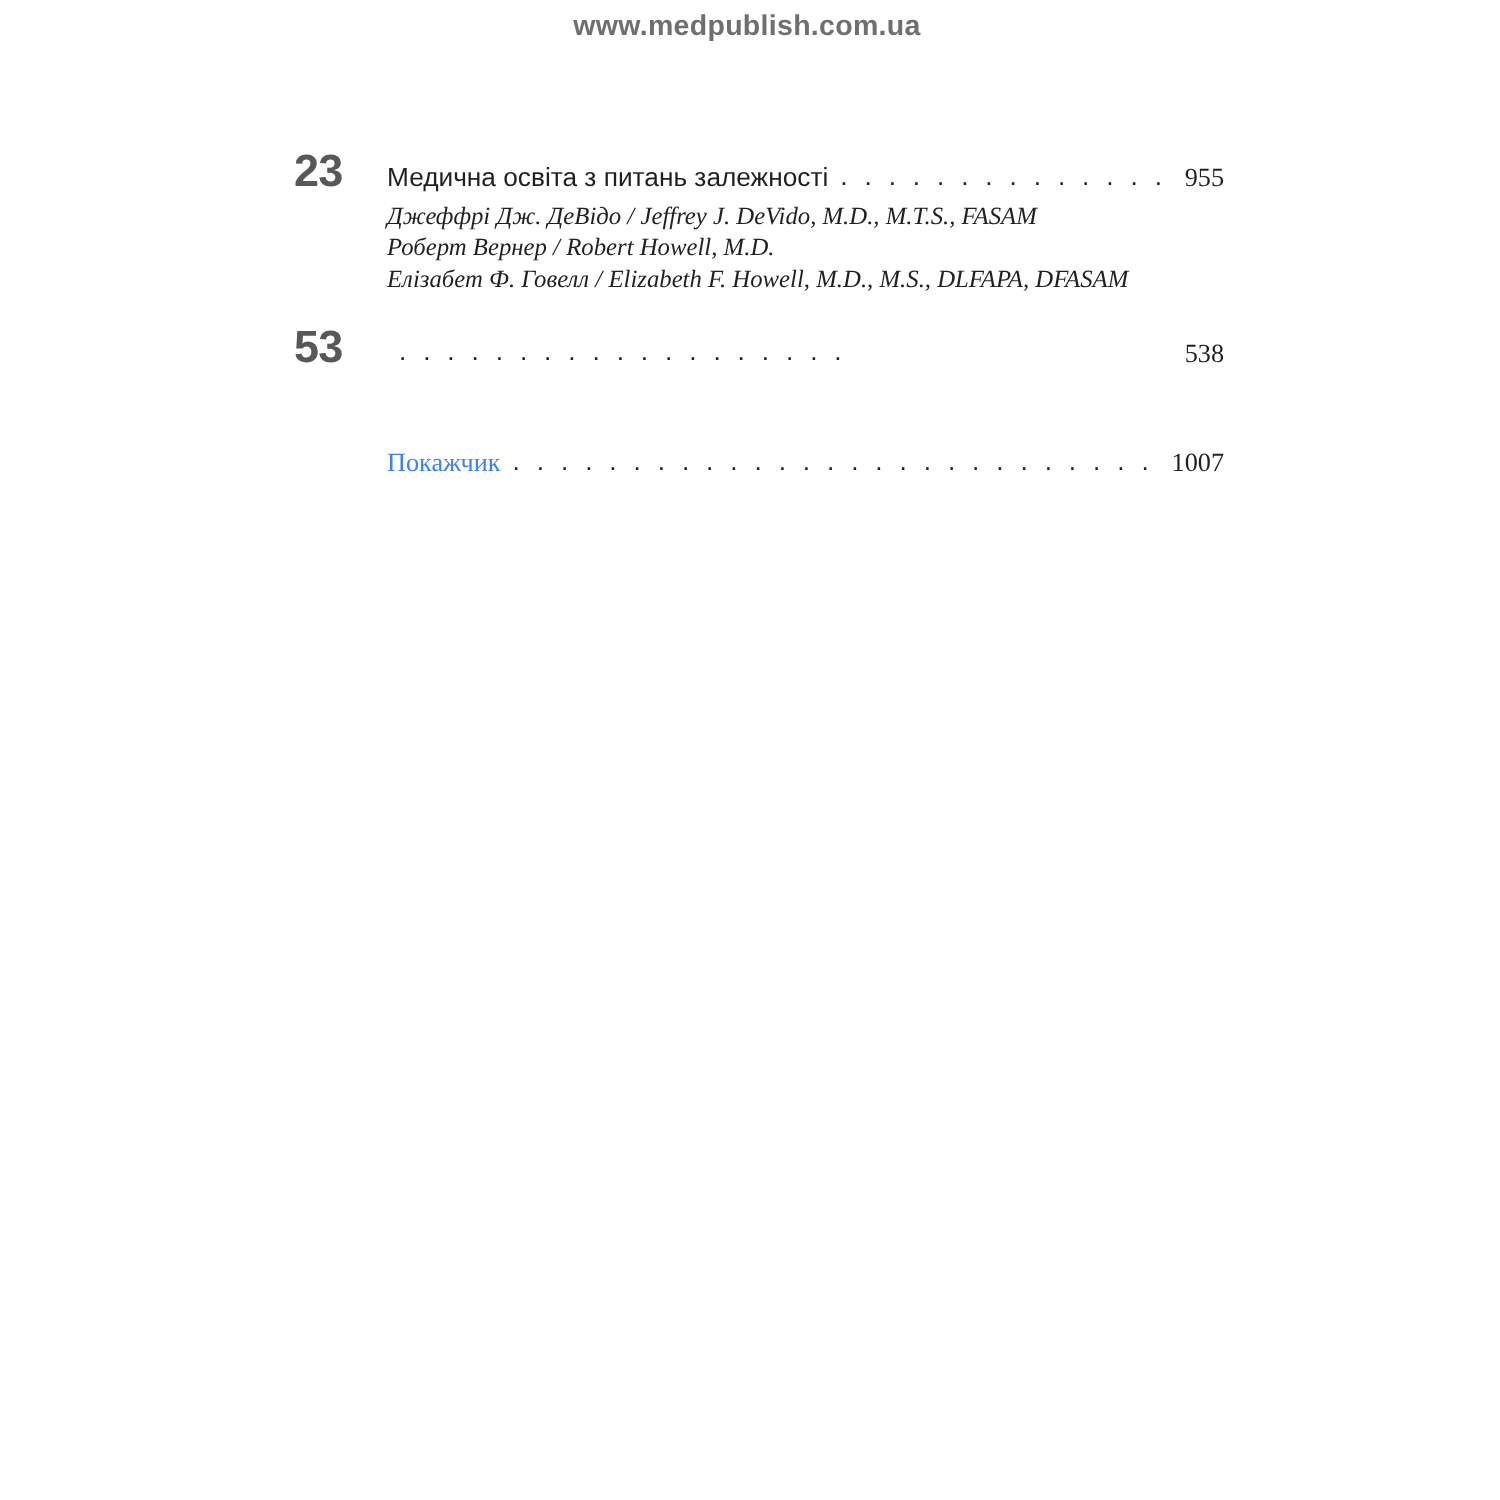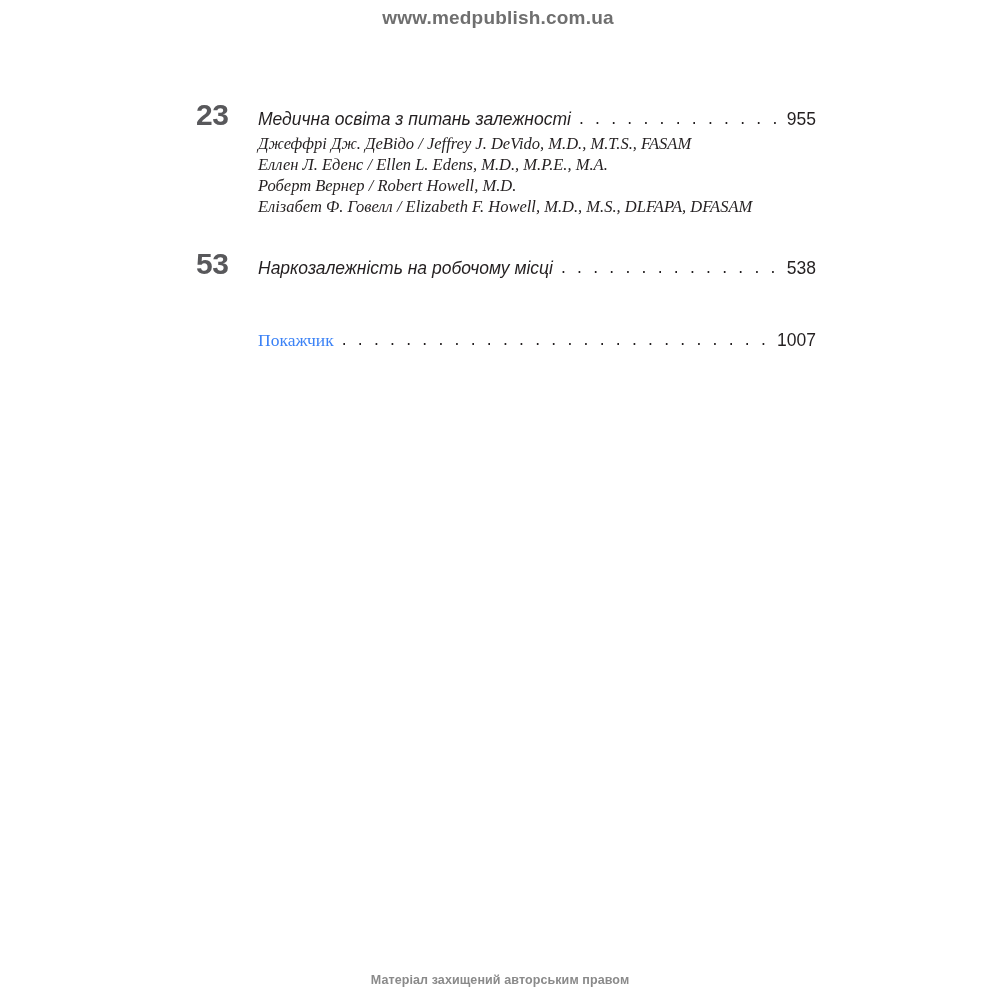--- a/index.html
+++ b/index.html
@@ -77,38 +77,37 @@
     line-height: 1;
     letter-spacing: -0.5px;
   }
 
   .chap-title {
     font-family: "Liberation Sans", sans-serif;
     font-size: 17.5px;
     color: #231f20;
     white-space: nowrap;
     line-height: 1.1;
-    font-style: italic;
   }
 
   .leader {
     flex: 1 1 auto;
     overflow: hidden;
     white-space: nowrap;
     margin: 0 6px 0 8px;
     font-family: "Liberation Sans", sans-serif;
     font-size: 17.5px;
     color: #231f20;
     letter-spacing: 3.2px;
     position: relative;
     top: -1px;
   }
 
   .page-num {
-    font-family: Liberation Sans, sans-serif;
+    font-family: Liberation Serif, serif;
     font-size: 17.5px;
     color: #231f20;
     white-space: nowrap;
     text-align: right;
     flex: 0 0 auto;
   }
 
   .authors {
     margin-left: 62px;
     margin-top: 3px;
@@ -117,21 +116,21 @@
   .author-line {
     font-family: "Liberation Serif", serif;
     font-style: italic;
     font-size: 16.5px;
     color: #231f20;
     line-height: 1.28;
     white-space: nowrap;
   }
 
   .entry-53 {
-    margin-top: 32px;
+    margin-top: 21px;
   }
 
   .index-entry {
     margin-top: 51px;
     display: flex;
     align-items: baseline;
     width: 100%;
     padding-left: 62px;
     box-sizing: border-box;
   }
@@ -154,38 +153,35 @@
 
     <div class="entry">
       <div class="entry-head">
         <div class="chap-num">23</div>
         <div class="chap-title">Медична освіта з питань залежності</div>
         <div class="leader">. . . . . . . . . . . . . . . . . .</div>
         <div class="page-num">955</div>
       </div>
       <div class="authors">
         <div class="author-line">Джеффрі Дж. ДеВідо / Jeffrey J. DeVido, M.D., M.T.S., FASAM</div>
-        <div class="author-line">Еллен Л. Еденс / Ellen L. Edens, M.D., M.P.E., M.A.</div>
         <div class="author-line">Роберт Вернер / Robert Howell, M.D.</div>
         <div class="author-line">Елізабет Ф. Говелл / Elizabeth F. Howell, M.D., M.S., DLFAPA, DFASAM</div>
       </div>
     </div>
 
     <div class="entry entry-53">
       <div class="entry-head">
         <div class="chap-num">53</div>
-        <div class="chap-title">Наркозалежність на робочому місці</div>
         <div class="leader">. . . . . . . . . . . . . . . . . . .</div>
         <div class="page-num">538</div>
       </div>
     </div>
 
     <div class="index-entry">
       <div class="index-title">Покажчик</div>
       <div class="leader">. . . . . . . . . . . . . . . . . . . . . . . . . . . . . . . .</div>
       <div class="page-num">1007</div>
     </div>
 
   </div>
 
-  <div class="watermark-bottom">Матеріал захищений авторським правом</div>
 
 </div>
 
 </body></html>

